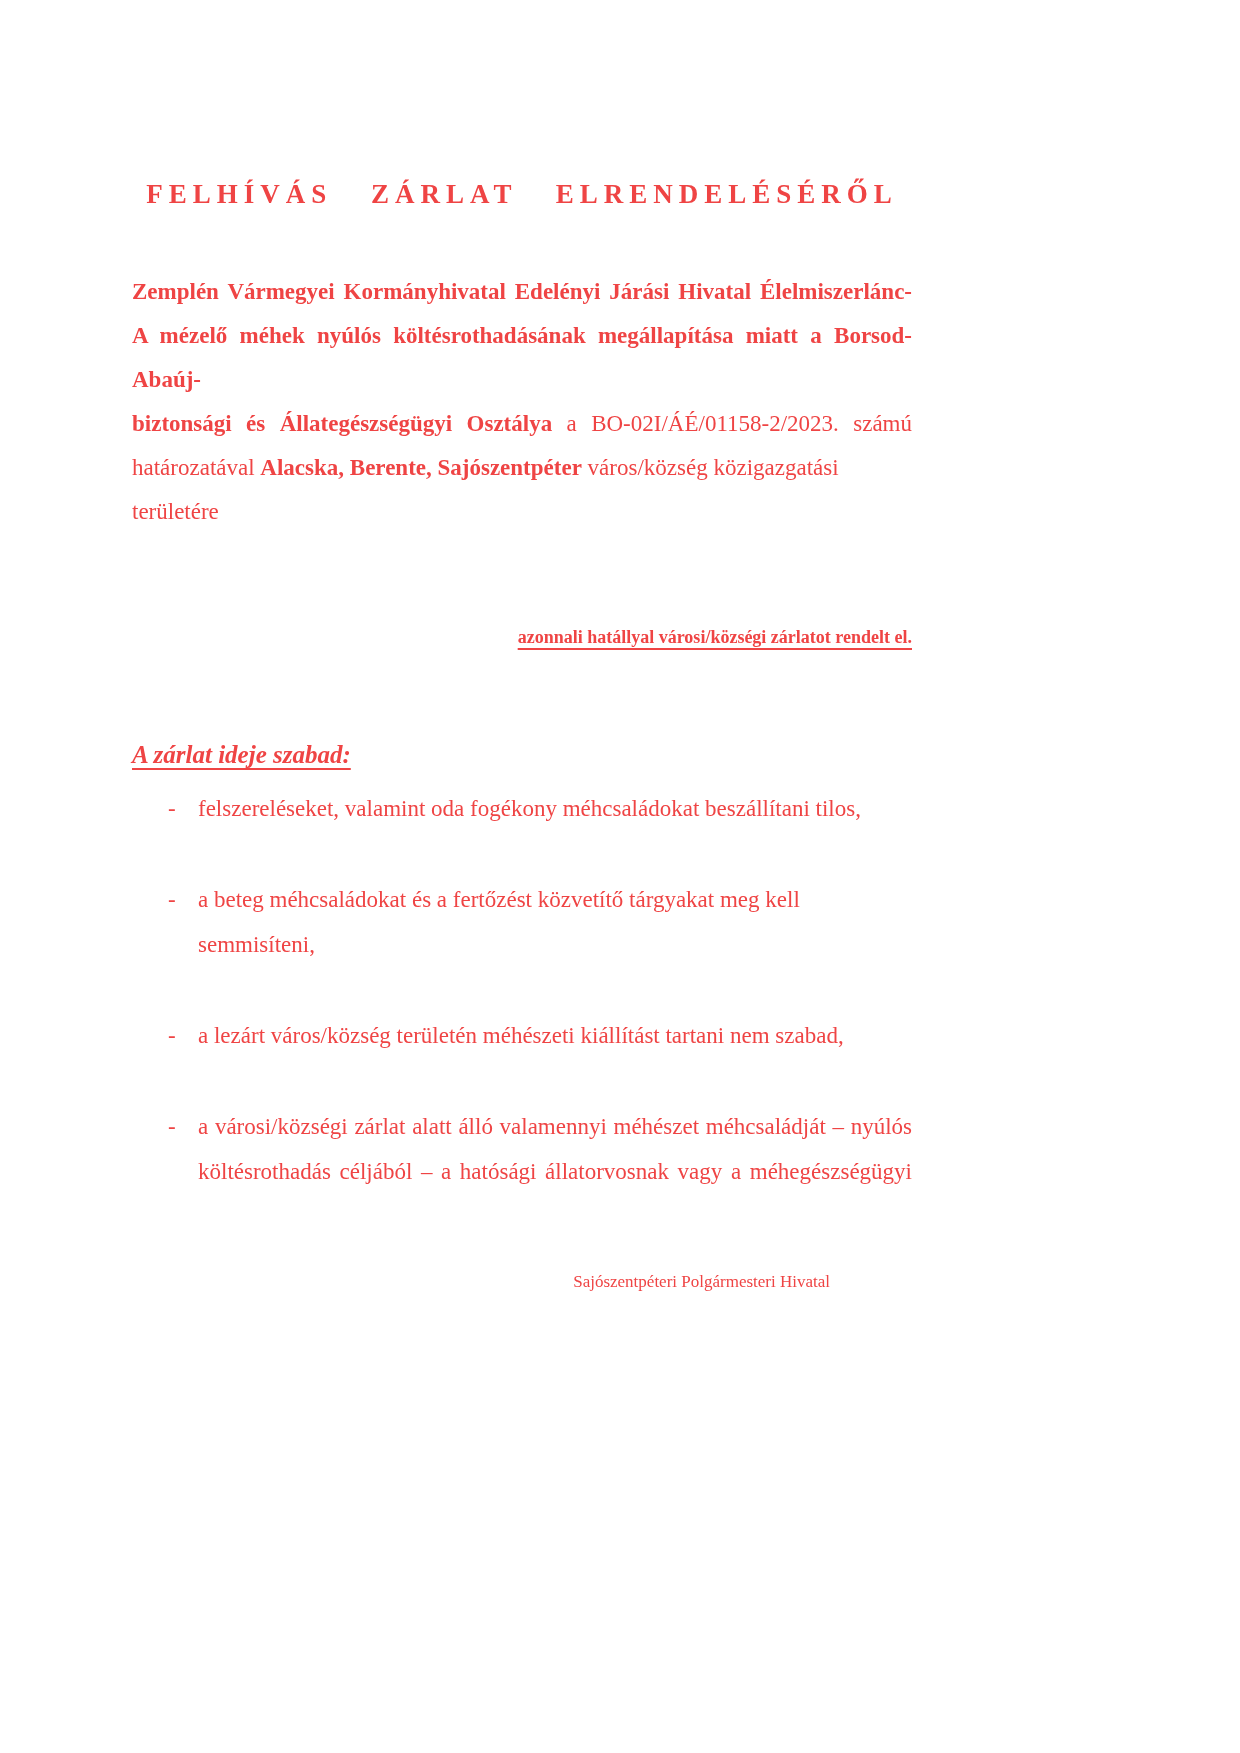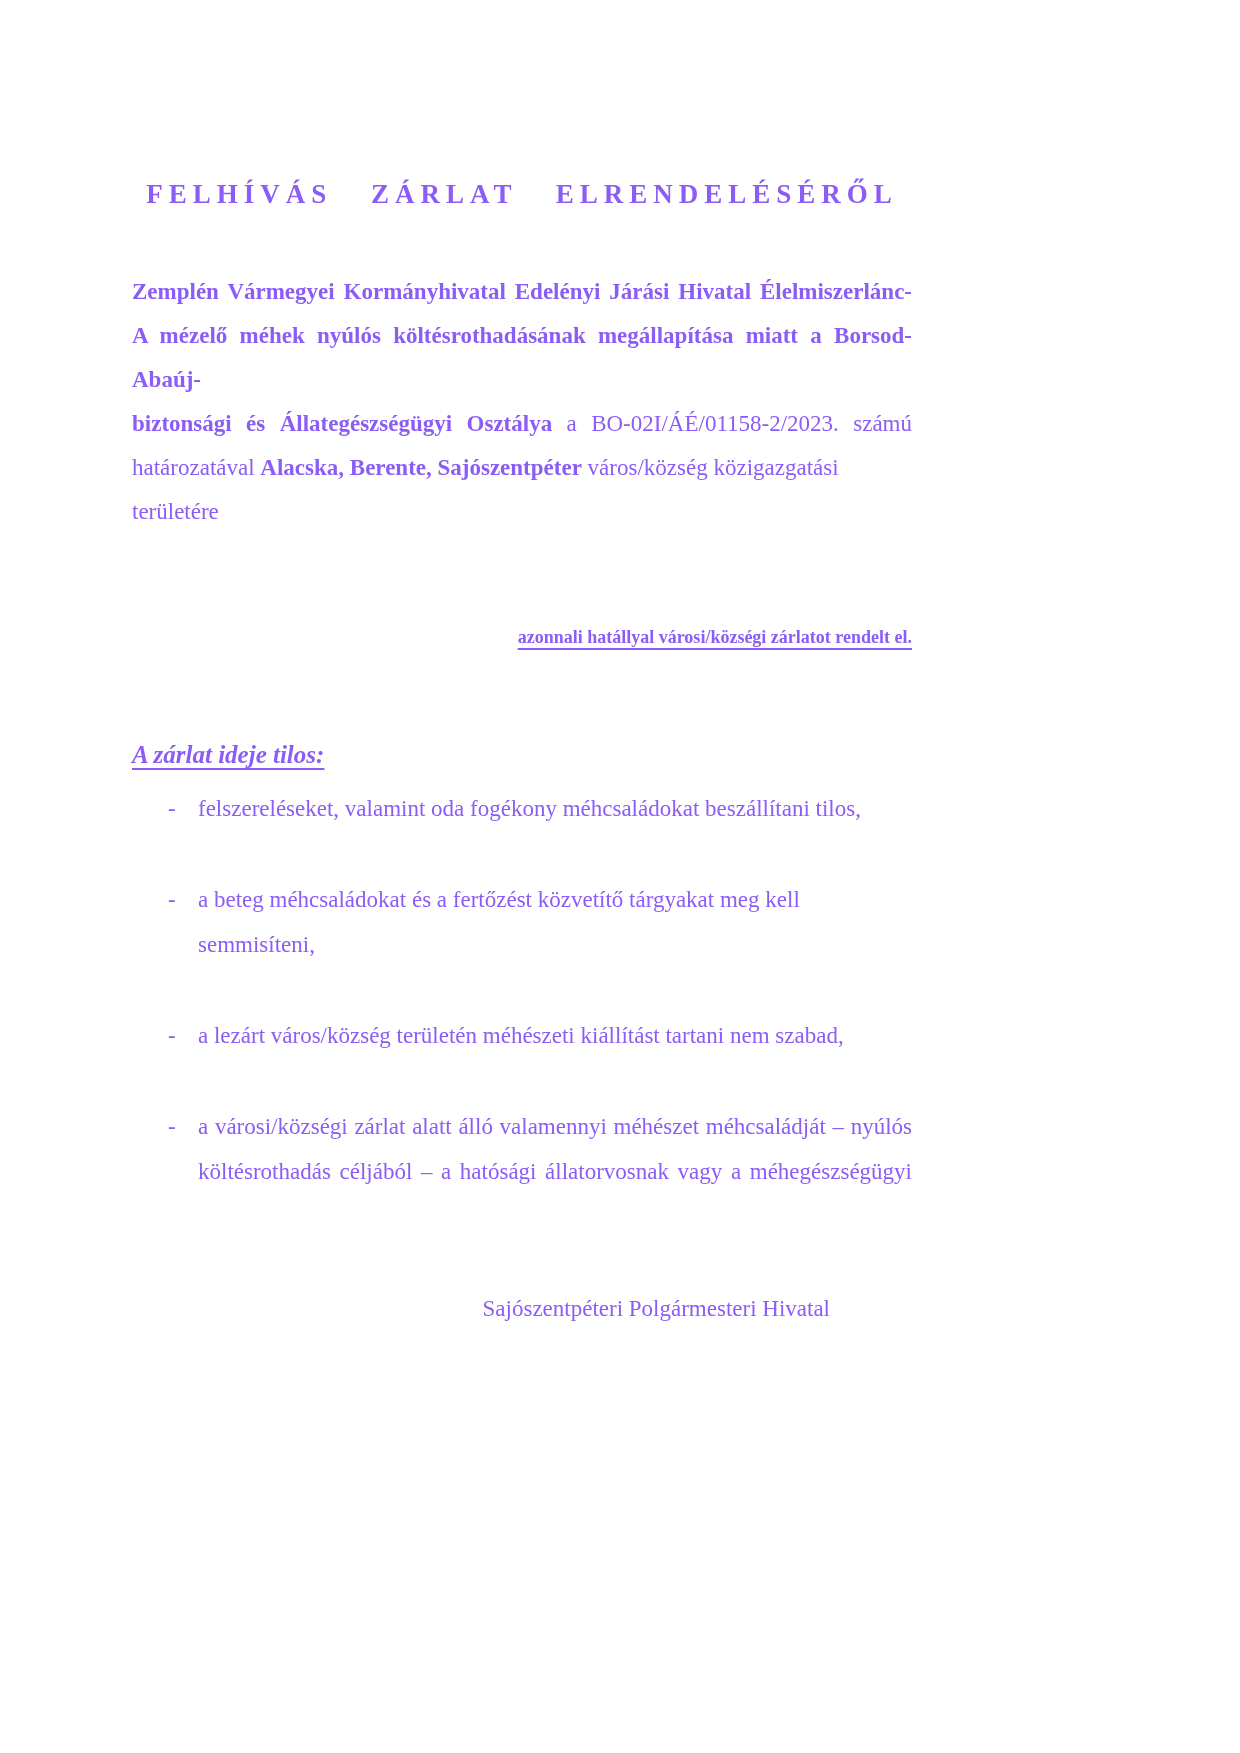--- a/index.html
+++ b/index.html
@@ -6,21 +6,21 @@
     margin: 0;
     padding: 0;
     background: #ffffff;
   }
   .page {
     position: relative;
     width: 984px;
     height: 1753px;
     box-sizing: border-box;
     background: #ffffff;
-    color: #8b5cf6;
+    color: #ef4444;
     font-family: "Liberation Serif", "DejaVu Serif", serif;
     font-size: 23px;
     padding: 178px 72px 0 132px;
     overflow: hidden;
   }
   .doc-title {
     margin: 0;
     text-align: center;
     font-size: 27px;
     font-weight: bold;
@@ -72,24 +72,24 @@
   ul.rules .marker {
     position: absolute;
     left: 36px;
     top: 0;
     line-height: 45px;
   }
   ul.rules .line {
     line-height: 45px;
   }
   .signature {
-    margin-top: 100px;
+    margin-top: 73px;
     text-align: right;
     padding-right: 82px;
-    font-size: 23px;
+    font-size: 17px;
     line-height: 30px;
   }
 </style>
 </head>
 <body>
 
 <div class="page">
 
   <h1 class="doc-title">FELHÍVÁS ZÁRLAT ELRENDELÉSÉRŐL</h1>
 
@@ -103,21 +103,21 @@
     <div class="line jl">
       <b>biztonsági és Állategészségügyi Osztálya</b><span> a BO-02I/ÁÉ/01158-2/2023. számú</span>
     </div>
     <div class="line">
       <span>határozatával </span><b>Alacska, Berente, Sajószentpéter</b><span> város/község közigazgatási területére</span>
     </div>
   </div>
 
   <div class="decree">azonnali hatállyal városi/községi zárlatot rendelt el.</div>
 
-  <div class="list-heading">A zárlat ideje tilos:</div>
+  <div class="list-heading">A zárlat ideje szabad:</div>
 
   <ul class="rules">
     <li>
       <span class="marker">-</span>
       <div class="line">felszereléseket, valamint oda fogékony méhcsaládokat beszállítani tilos,</div>
     </li>
     <li>
       <span class="marker">-</span>
       <div class="line">a beteg méhcsaládokat és a fertőzést közvetítő tárgyakat meg kell semmisíteni,</div>
     </li>

